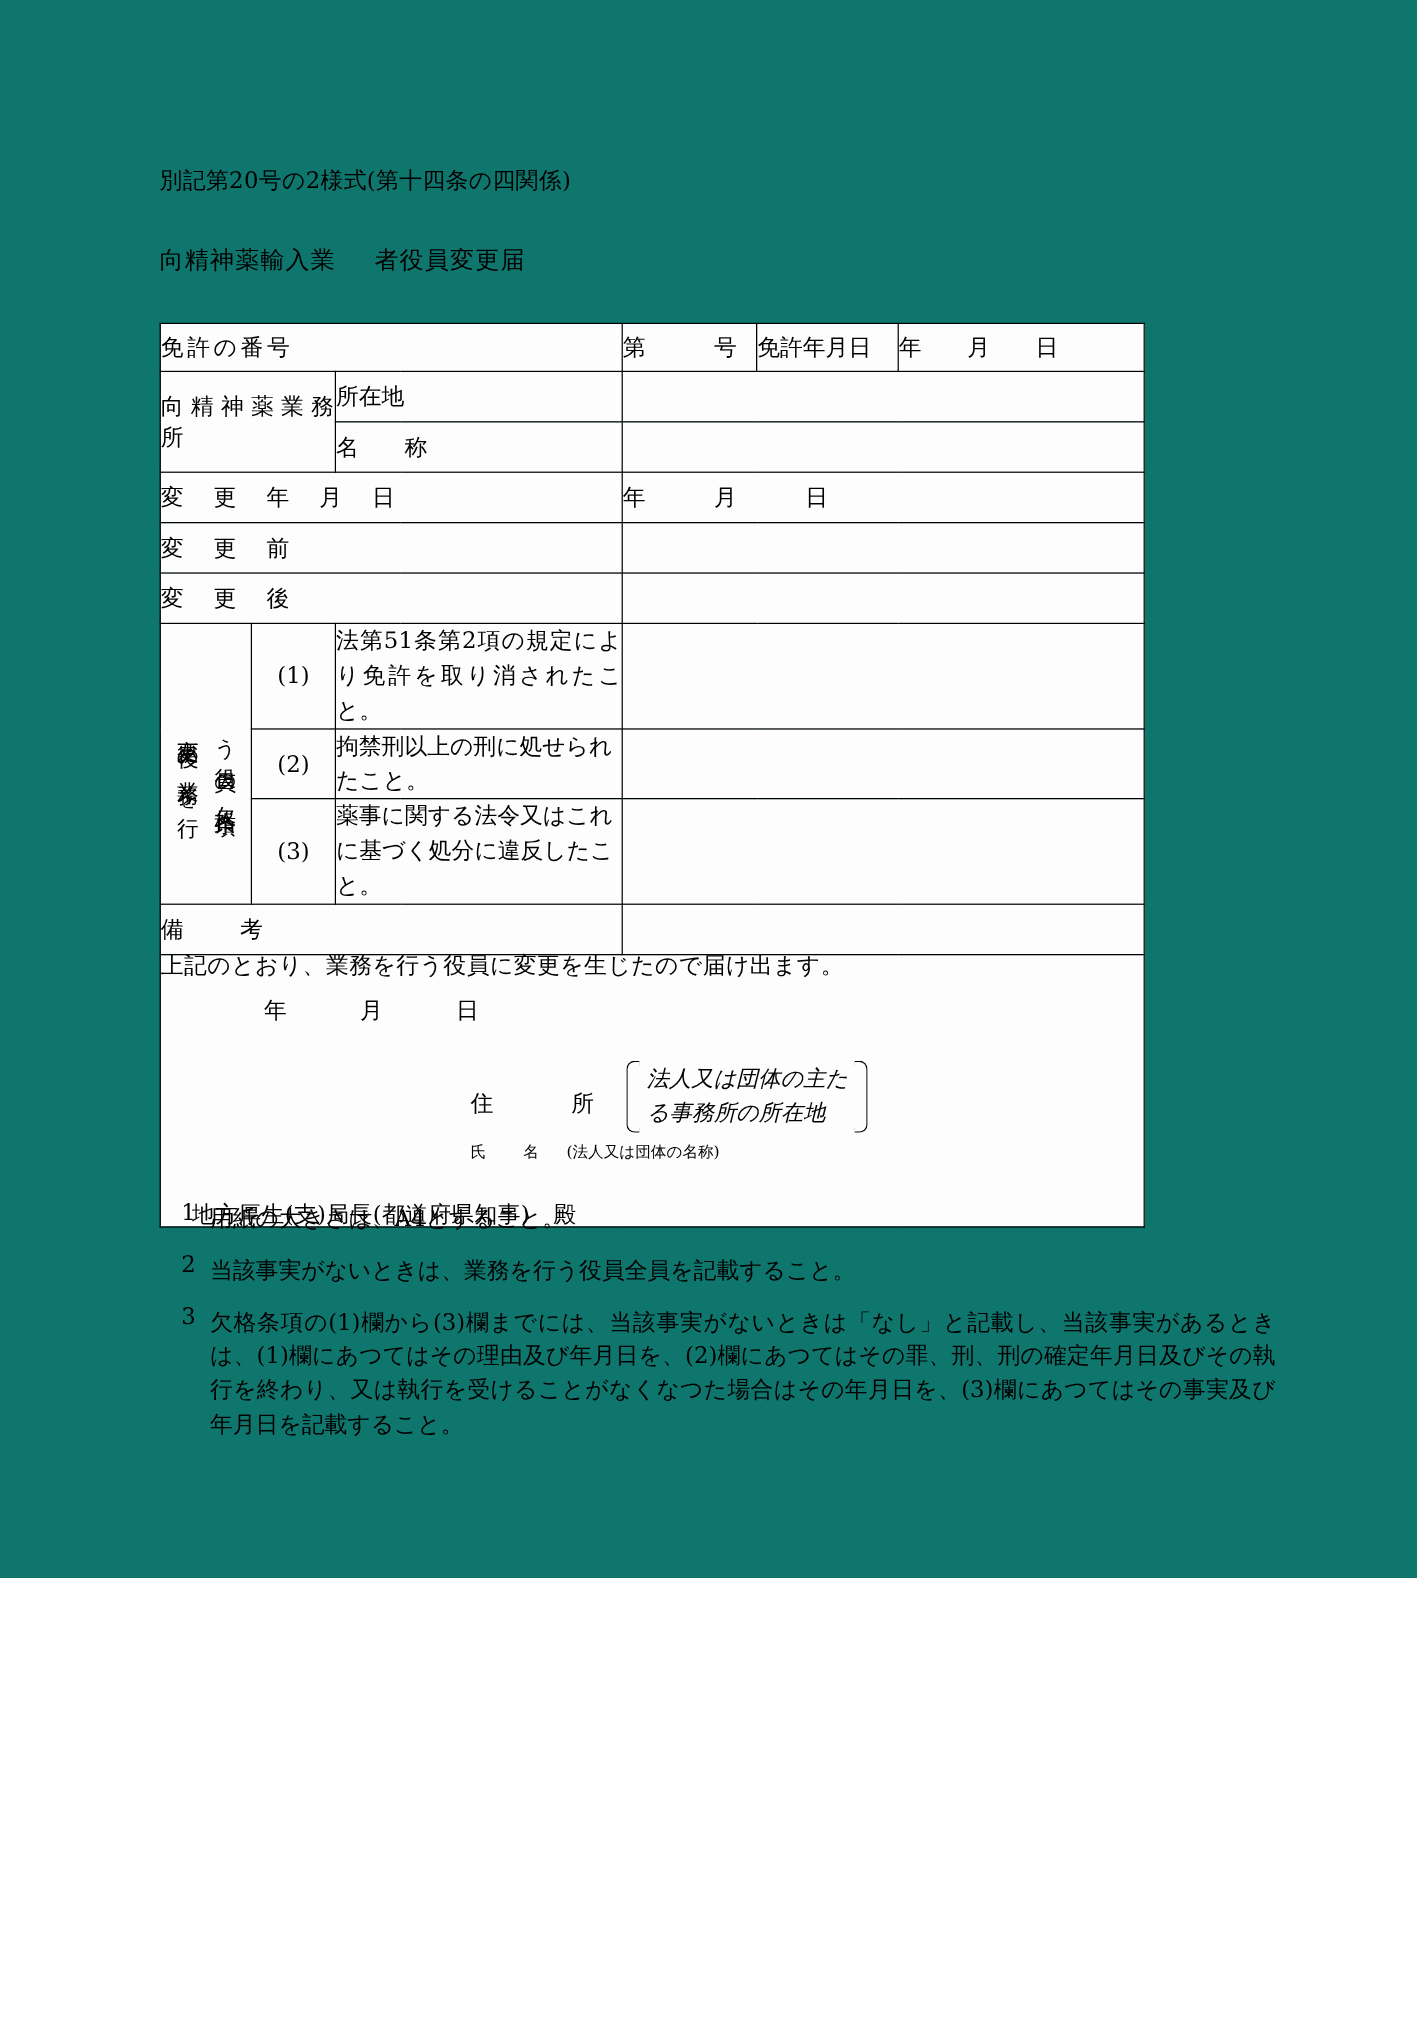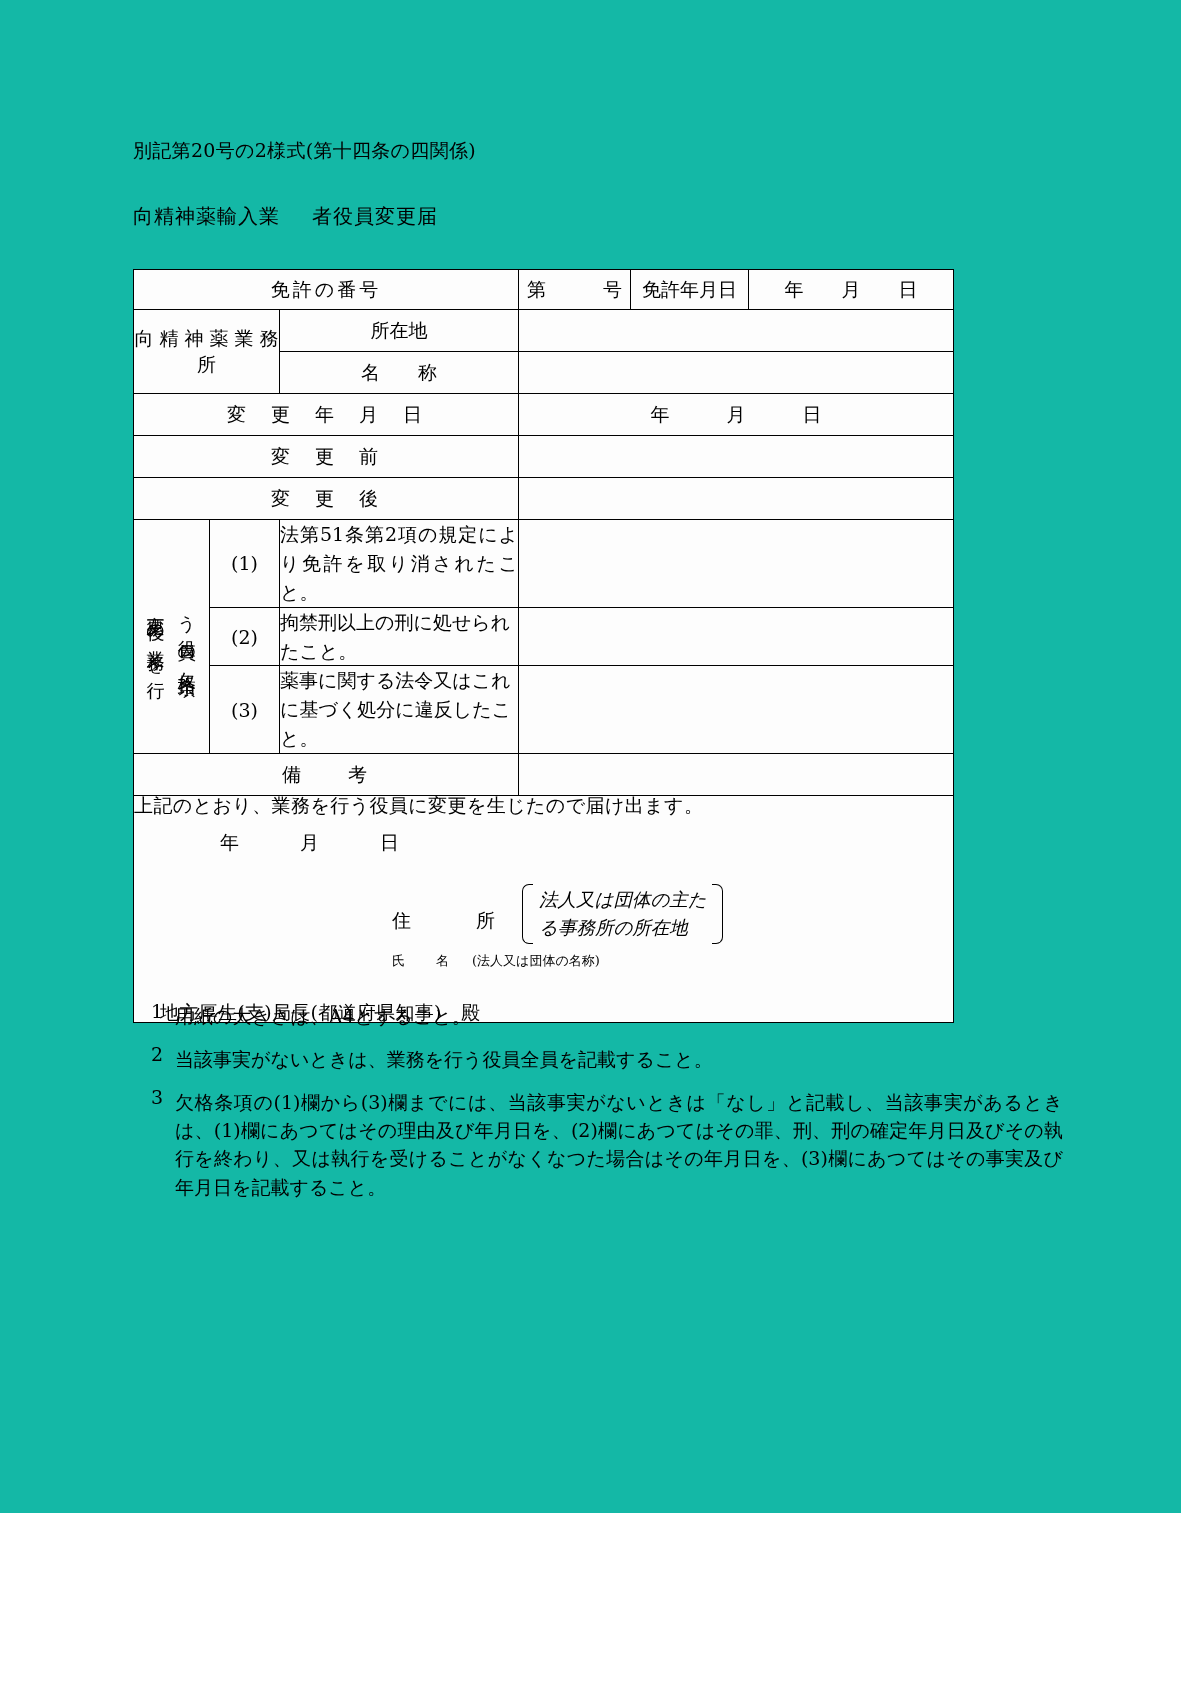--- a/index.html
+++ b/index.html
@@ -14,22 +14,22 @@
     position: relative;
     font-family: "DejaVu Serif", "Liberation Serif", serif;
     color: #000000;
     -webkit-font-smoothing: antialiased;
   }
 
   .page {
     position: absolute;
     left: 0; top: 0;
     width: 1181px;
-    height: 1513px;
-    background: #14b8a6;
+    height: 1315px;
+    background: #0f766e;
   }
 
   
   .form-code {
     position: absolute;
     left: 133px;
     top: 138px;
     font-size: 19px;
     letter-spacing: 0.3px;
     white-space: nowrap;
@@ -101,21 +101,21 @@
     border-collapse: collapse;
     table-layout: fixed;
   }
   .form-table td {
     border: 1px solid #000;
     font-size: 19px;
     padding: 0;
     vertical-align: middle;
     background: #fdfdfd;
   }
-  .c-center { text-align: center; }
+  .c-center { text-align: left; }
   .pad { padding: 7px 6px; }
   .sp3 { letter-spacing: 3px; }
 
   .h-lic { height: 39px; }
   .h-addr { height: 41px; }
   .h-chg { height: 41px; }
   .h-before { height: 41px; }
   .h-after { height: 41px; }
   .h-note { height: 41px; }
 

